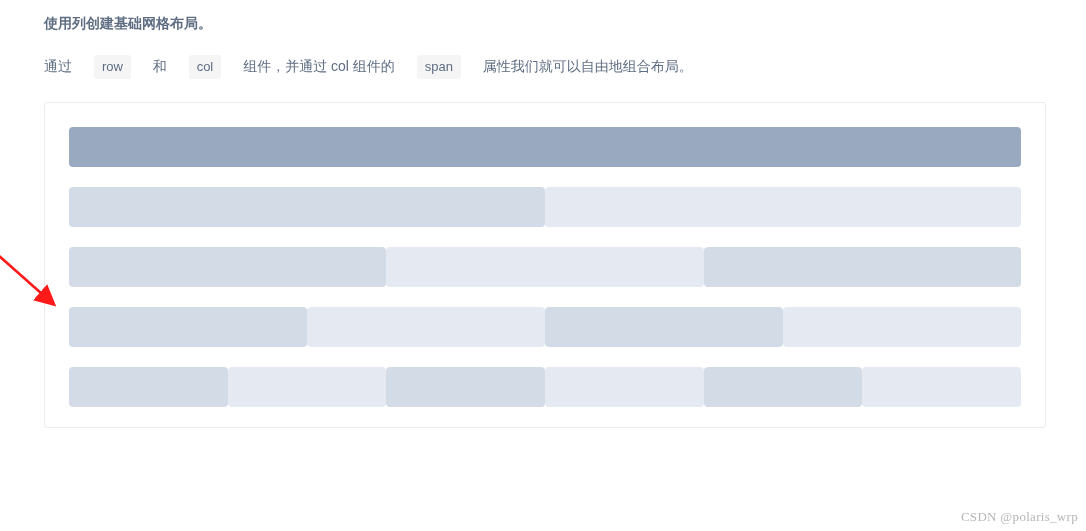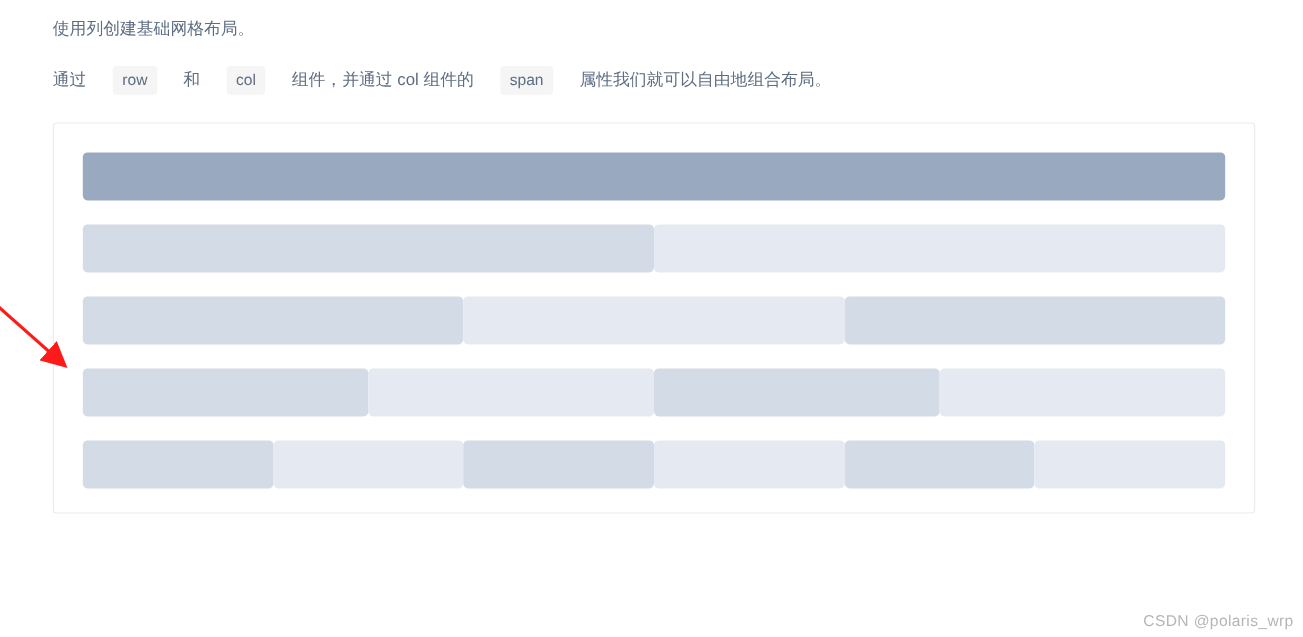--- a/index.html
+++ b/index.html
@@ -16,20 +16,21 @@
       height: 531px;
       position: relative;
       overflow: hidden;
     }
     .page {
       padding: 12px 40px 0 44px;
     }
     .intro {
       margin-bottom: 20px;
       line-height: 1.6;
+      font-weight: bold;
     }
     .desc {
       line-height: 1.8;
     }
     .code-tag {
       display: inline-block;
       background-color: #f5f5f5;
       color: #5e6d82;
       padding: 0px 8px;
       border-radius: 3px;
@@ -81,21 +82,21 @@
       width: 100%;
       height: 100%;
       overflow: visible;
     }
     .watermark {
       position: absolute;
       right: 8px;
       bottom: 6px;
       font-size: 13px;
       color: rgba(120,120,120,0.55);
-      font-family: Liberation Sans, sans-serif;
+      font-family: Liberation Serif, serif;
       letter-spacing: 0.3px;
     }
   </style>
 </head>
 <body>
 
 <div class="page">
 
   <p class="intro">使用列创建基础网格布局。</p>
 

